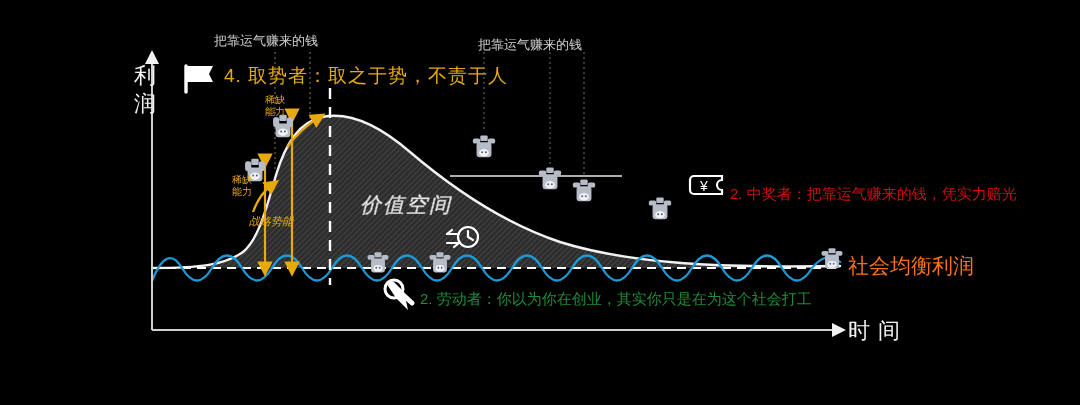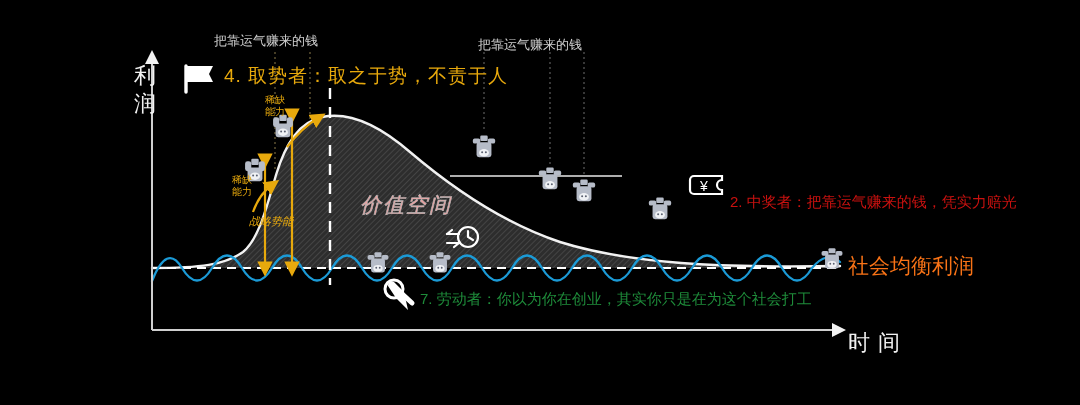--- a/index.html
+++ b/index.html
@@ -1,29 +1,29 @@
 <!DOCTYPE html>
 <html><head>
 <meta charset="utf-8">
 <style>
   html,body{margin:0;padding:0;background:#000;}
   body{width:1080px;height:405px;overflow:hidden;
        font-family:"Liberation Sans","DejaVu Sans",sans-serif;}
   #stage{position:relative;width:1080px;height:405px;background:#000;}
   svg.layer{position:absolute;left:0;top:0;width:1080px;height:405px;}
   .txt{position:absolute;white-space:nowrap;line-height:1;}
-  .axis-lab{color:#f2f2f2;font-size:22px;letter-spacing:1px;margin-top:12px;}
+  .axis-lab{color:#f2f2f2;font-size:22px;letter-spacing:1px;}
   .axis-lab-v{color:#f2f2f2;font-size:22px;line-height:1.25;text-align:center;}
   .hdr{color:#cfcfcf;font-size:13px;}
   .title-gold{color:#e8a90c;font-size:19px;letter-spacing:1px;}
   .red{color:#c9110f;font-size:15px;}
   .blue{color:#1b7fbd;font-size:15px;}
   .green{color:#1e8c3a;font-size:15px;}
   .sm-gold{color:#e8a90c;font-size:10px;line-height:1.15;text-align:center;}
-  .vspace{color:#fca5a5;font-size:21px;font-style:italic;letter-spacing:2px;
+  .vspace{color:#ffffff;font-size:21px;font-style:italic;letter-spacing:2px;
           -webkit-text-stroke:0.6px #bdbdbd;opacity:.95;}
   .eq-lab{color:#f97316;font-size:21px;}
 </style>
 </head>
 <body>
 
 <div id="stage">
 
   <svg class="layer" viewBox="0 0 1080 405">
     <defs>
@@ -226,24 +226,24 @@
     <div>润</div>
   </div>
 
   <div class="txt axis-lab" style="left:848px;top:320px;">时 间</div>
 
   <div class="txt hdr" style="left:214px;top:34px;">把靠运气赚来的钱</div>
   <div class="txt hdr" style="left:478px;top:38px;">把靠运气赚来的钱</div>
 
   <div class="txt title-gold" style="left:224px;top:66px;">4. 取势者：取之于势，不责于人</div>
 
-  <div class="txt red" style="left:730px;top:194px;">2. 中奖者：把靠运气赚来的钱，凭实力赔光</div>
-
-
-  <div class="txt green" style="left:420px;top:291px;">7. 劳动者：你以为你在创业，其实你只是在为这个社会打工</div>
+  <div class="txt red" style="left:730px;top:186px;">2. 中奖者：把靠运气赚来的钱，凭实力赔光</div>
+
+
+  <div class="txt green" style="left:420px;top:291px;">2. 劳动者：你以为你在创业，其实你只是在为这个社会打工</div>
 
   <div class="txt sm-gold" style="left:232px;top:174px;">
     <div>稀缺</div>
     <div>能力</div>
   </div>
 
   <div class="txt sm-gold" style="left:265px;top:94px;">
     <div>稀缺</div>
     <div>能力</div>
   </div>

